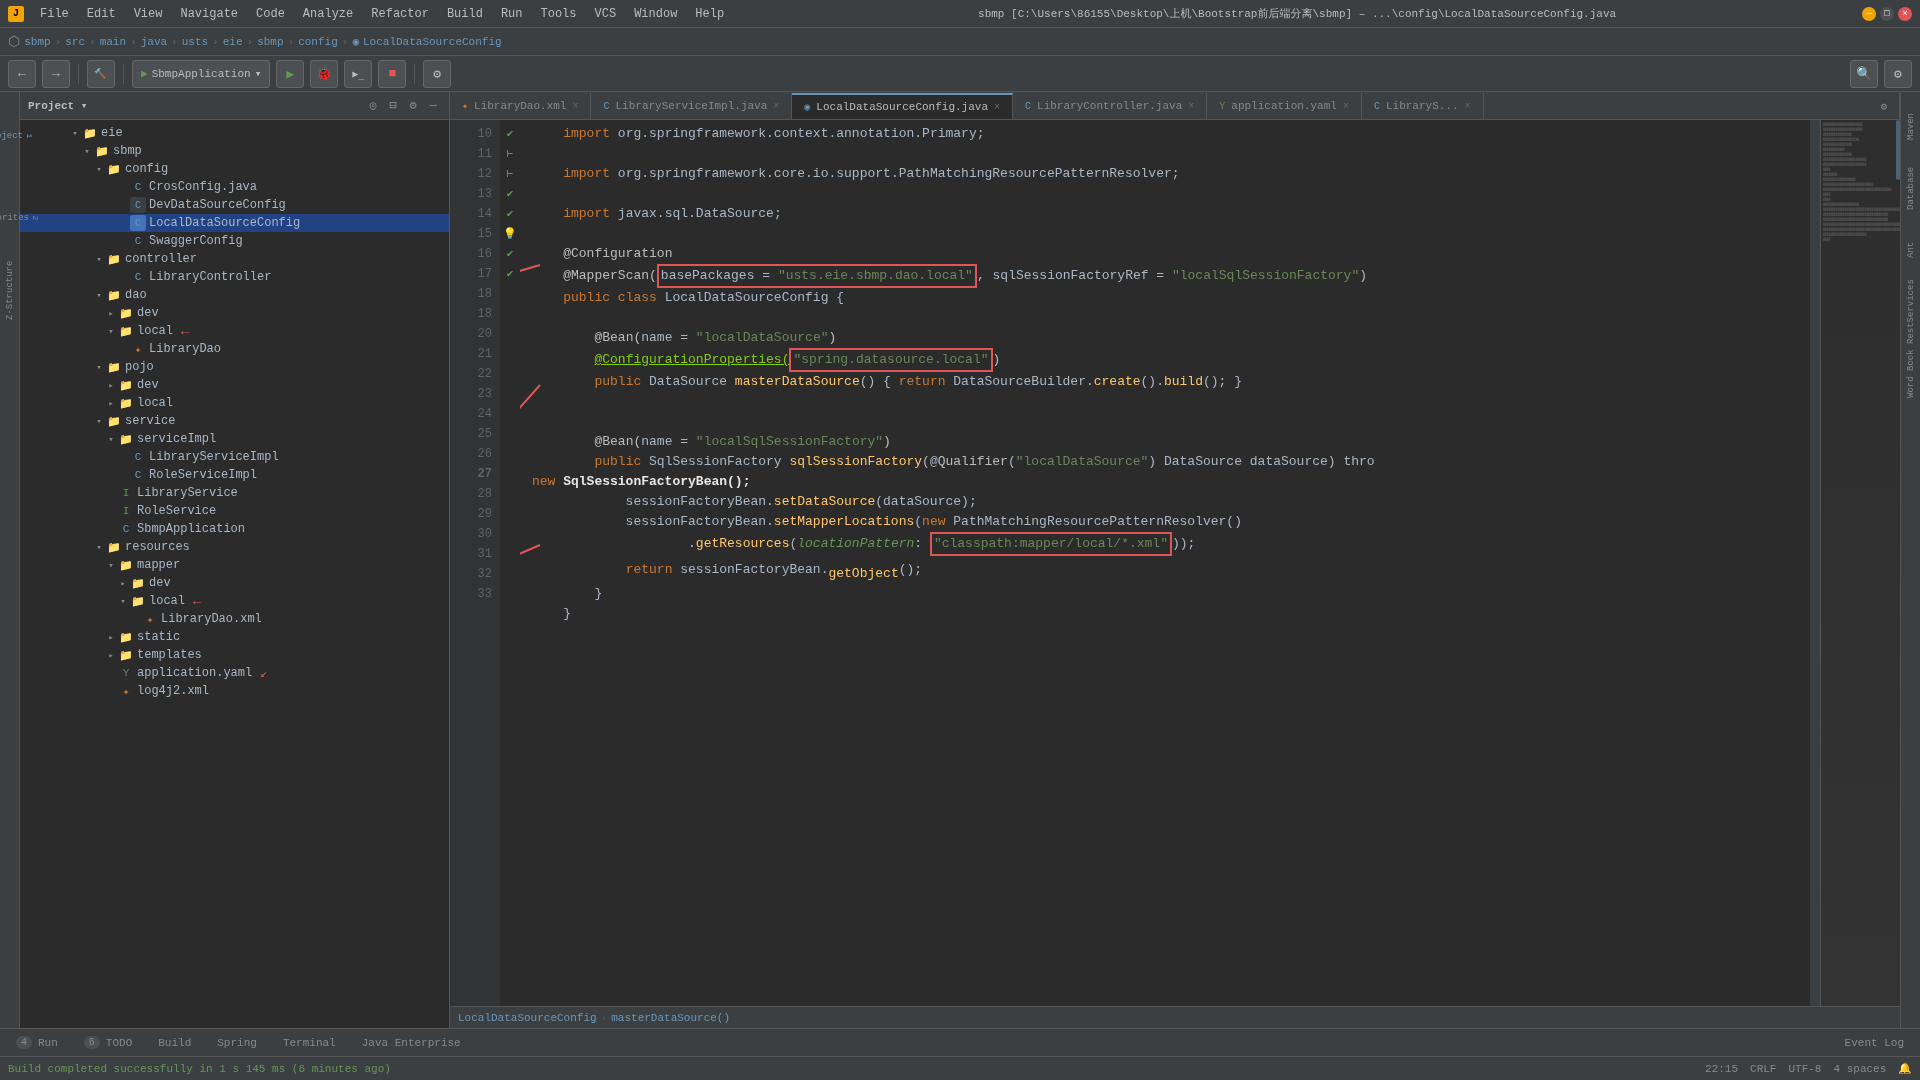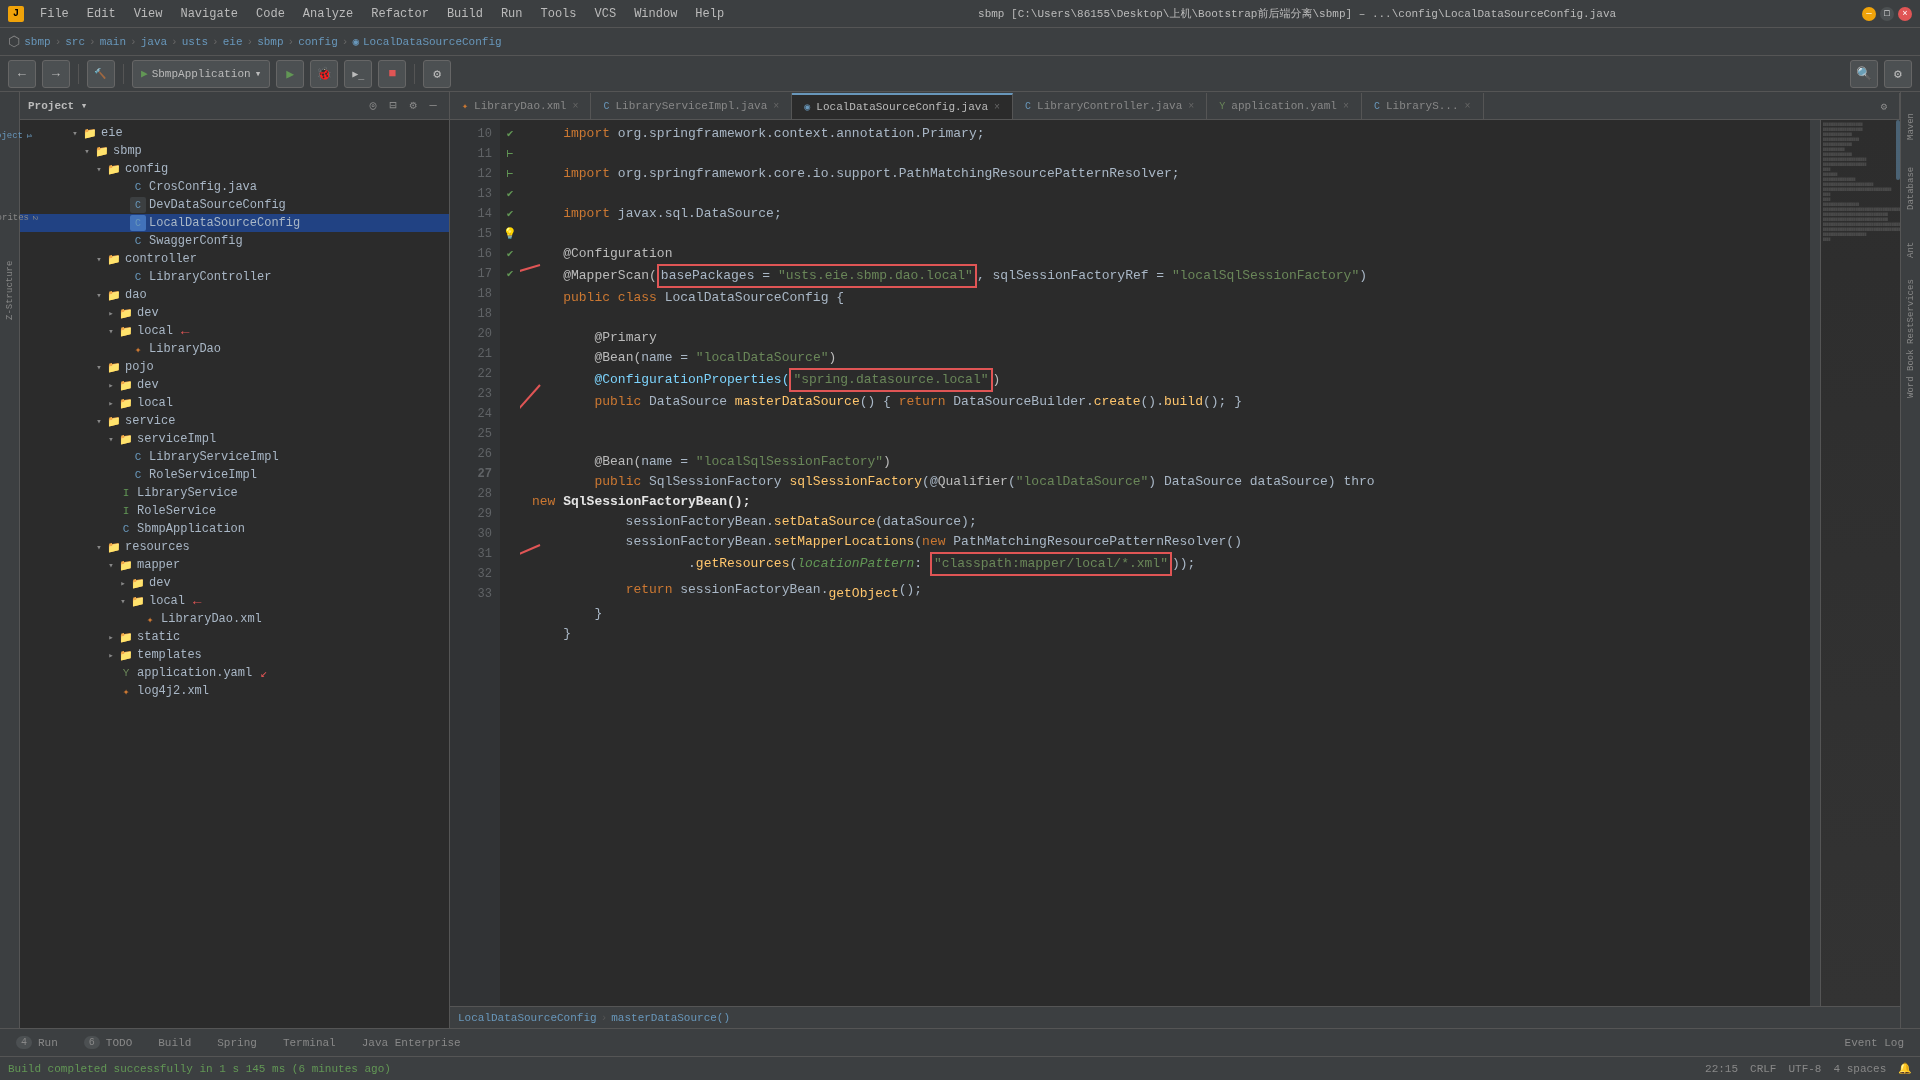--- a/index.html
+++ b/index.html
@@ -831,30 +831,27 @@
         <div class="code-line">
           <span style="color:#a9b7c6;">    </span><span style="color:#bbb;">@MapperScan(</span><span style="border:2px solid #e05555;padding:0 2px;display:inline;"><span style="color:#a9b7c6;">basePackages = </span><span style="color:#6a8759;">"usts.eie.sbmp.dao.local"</span></span><span style="color:#a9b7c6;">, sqlSessionFactoryRef = </span><span style="color:#6a8759;">"localSqlSessionFactory"</span><span style="color:#a9b7c6;">)</span>
         </div>
 
         <div class="code-line">
           <span style="color:#cc7832;">    public</span><span style="color:#a9b7c6;"> </span><span style="color:#cc7832;">class</span><span style="color:#a9b7c6;"> LocalDataSourceConfig {</span>
         </div>
 
         <div class="code-line">&nbsp;</div>
 
-        <div class="code-line">
-          <span style="color:#a9b7c6;">        </span><span style="color:#bbb;">@Primary</span>
-        </div>
 
         <div class="code-line">
           <span style="color:#a9b7c6;">        </span><span style="color:#bbb;">@Bean(</span><span style="color:#a9b7c6;">name</span><span style="color:#a9b7c6;"> = </span><span style="color:#6a8759;">"localDataSource"</span><span style="color:#bbb;">)</span>
         </div>
 
         <div class="code-line">
-          <span style="color:#a9b7c6;">        </span><span style="color:#7dd3fc;">@ConfigurationProperties(</span><span style="border:2px solid #e05555;padding:0 2px;display:inline;"><span style="color:#6a8759;">"spring.datasource.local"</span></span><span style="color:#bbb;">)</span>
+          <span style="color:#a9b7c6;">        </span><span style="color:#84cc16;text-decoration:underline;">@ConfigurationProperties(</span><span style="border:2px solid #e05555;padding:0 2px;display:inline;"><span style="color:#6a8759;">"spring.datasource.local"</span></span><span style="color:#bbb;">)</span>
         </div>
 
         <div class="code-line">
           <span style="color:#a9b7c6;">        </span><span style="color:#cc7832;">public</span><span style="color:#a9b7c6;"> DataSource </span><span style="color:#ffc66d;">masterDataSource</span><span style="color:#a9b7c6;">() { </span><span style="color:#cc7832;">return</span><span style="color:#a9b7c6;"> DataSourceBuilder.</span><span style="color:#ffc66d;">create</span><span style="color:#a9b7c6;">().</span><span style="color:#ffc66d;">build</span><span style="color:#a9b7c6;">(); }</span>
         </div>
 
         <div class="code-line">&nbsp;</div>
 
         <div class="code-line">&nbsp;</div>
 

